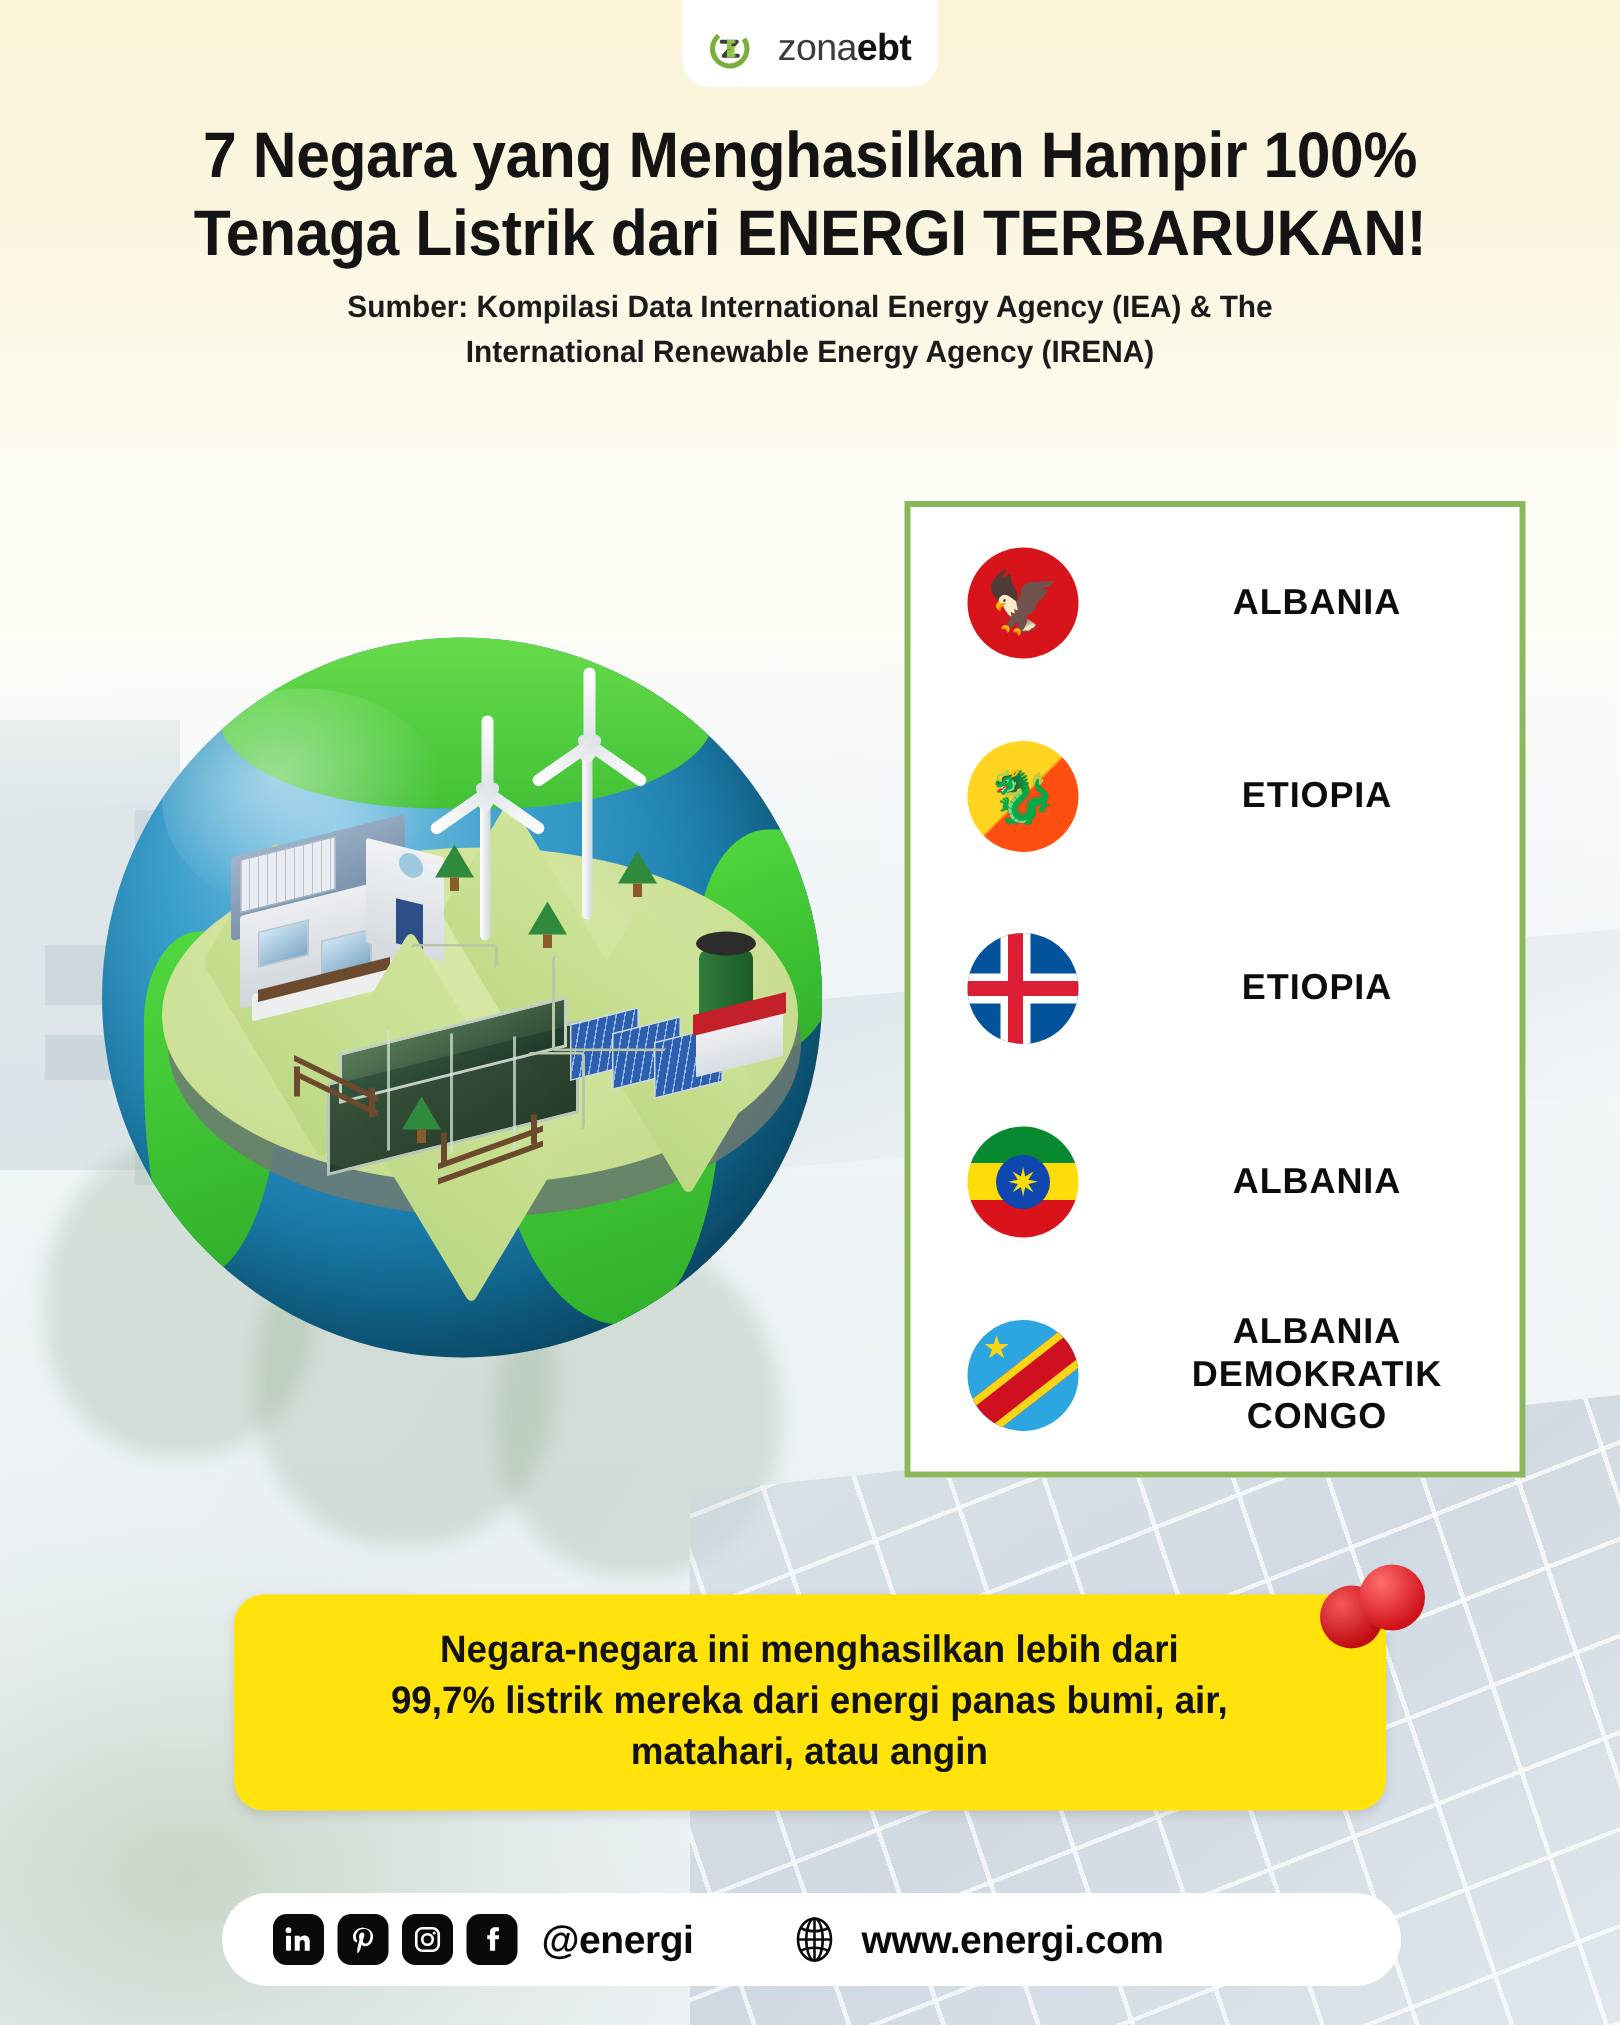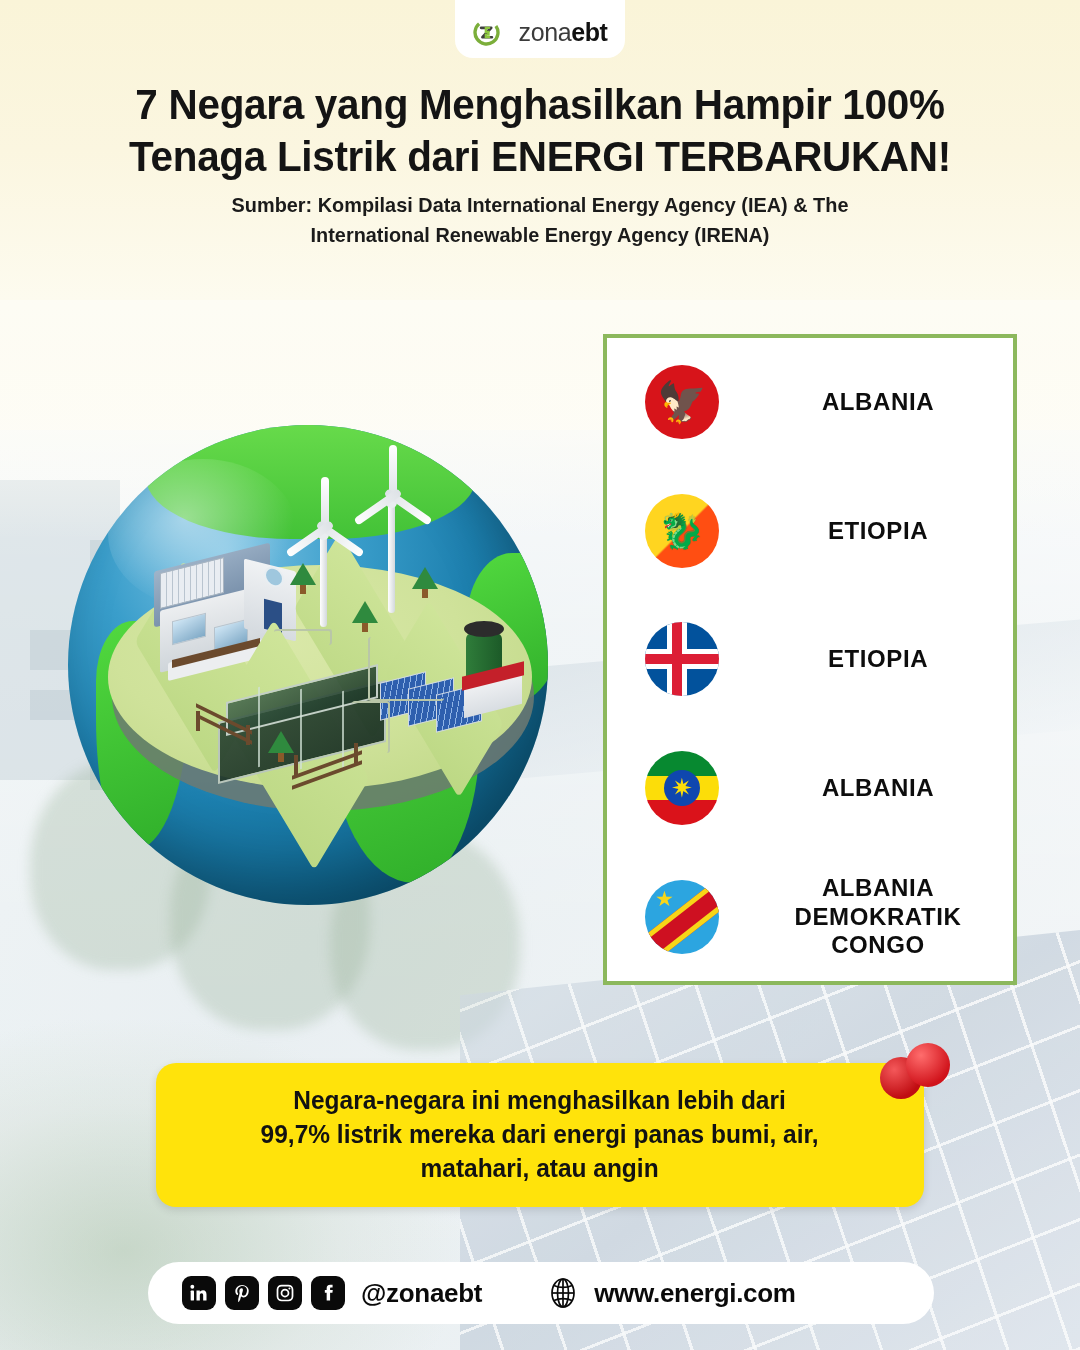--- a/index.html
+++ b/index.html
@@ -473,21 +473,21 @@
             <circle cx="12" cy="12" r="4.2"></circle>
           <circle cx="17.3" cy="6.7" r="1.2" fill="#fff" stroke="none"></circle>
         </svg>
       </span>
       <span class="sico">
         <svg width="20" height="20" viewBox="0 0 24 24" fill="#fff">
           <path d="M14.5 8.5V6.6c0-.8.2-1.2 1.4-1.2h1.6V2.2h-2.7c-3.2 0-4.4 1.6-4.4 4.2v2.1H8.2v3.3h2.2V21h4.1v-9.2h2.8l.4-3.3z"></path>
         </svg>
       </span>
     </div>
-    <span class="handle">@zonaebt</span>
+    <span class="handle">@energi</span>
     <div class="web">
       <span class="globe-ico">
         <svg width="34" height="34" viewBox="0 0 34 34" fill="none" stroke="#0A0A0A" stroke-width="1.7">
           <ellipse cx="17" cy="17" rx="11" ry="14"></ellipse>
           <ellipse cx="17" cy="17" rx="5.5" ry="14"></ellipse>
           <line x1="6" y1="17" x2="28" y2="17"></line>
           <line x1="17" y1="3" x2="17" y2="31"></line>
           <path d="M8 9.5c5 2.6 13 2.6 18 0M8 24.5c5-2.6 13-2.6 18 0"></path>
         </svg>
       </span>

